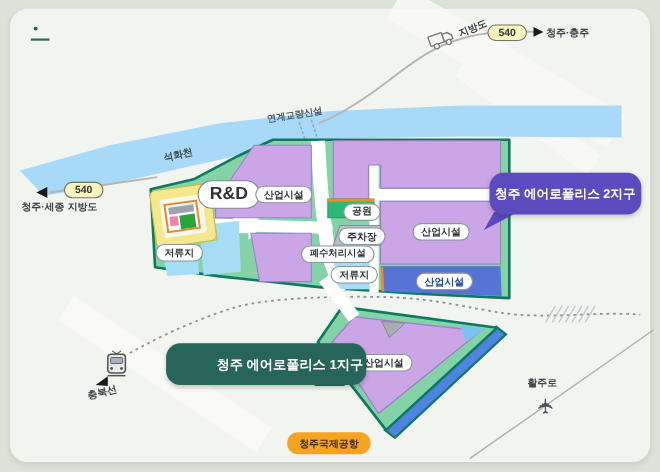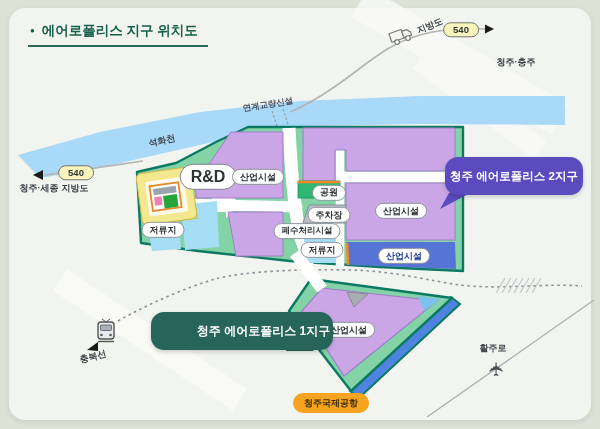--- a/index.html
+++ b/index.html
@@ -21,21 +21,21 @@
   .pill.big{font-size:16px;padding:3px 10px;border-color:#7d848b;}
   .pill.navy{color:#223f93;}
   .badge540{display:inline-flex;align-items:center;justify-content:center;background:#f8f4bb;
         border:1.4px solid #70756a;border-radius:999px;font-size:9.5px;font-weight:700;
         color:#33373b;padding:1.5px 9px;line-height:1.1;}
   .callout{position:absolute;z-index:6;display:flex;align-items:center;justify-content:center;
         color:#fff;font-weight:700;border-radius:13px;box-shadow:0 2px 4px rgba(0,0,0,.18);}
   .c2{left:445px;top:157px;width:138px;height:38px;background:#5b4bbf;font-size:11.5px;}
   .c1{left:151px;top:312px;width:139px;height:38px;background:#27655a;font-size:12px;padding-left:43px;}
   .airport{display:inline-flex;align-items:center;justify-content:center;background:#f6a41f;
-        border-radius:999px;color:#3f2d05;font-size:9px;font-weight:700;padding:3.5px 11px;margin-left:32px;}
+        border-radius:999px;color:#3f2d05;font-size:9px;font-weight:700;padding:3.5px 11px;}
 </style>
 </head>
 <body>
 
 <div class="stage">
   <div class="card"></div>
 
   <svg class="map-svg" width="600" height="429" viewBox="0 0 600 429">
 
     <g stroke="#fafbf8" fill="none" opacity="0.8">
@@ -130,30 +130,29 @@
       <circle cx="4.5" cy="4" r="1.3" fill="#555"></circle>
       <path d="M -8,10.5 L 8,10.5" stroke="#555" stroke-width="1.4"></path>
     </g>
     <polygon points="87,350 98,342 98,351" fill="#1a1a1a"></polygon>
 
     <text x="497" y="375" font-size="19" fill="#4a4f55" text-anchor="middle" transform="rotate(-90 497 369)">✈</text>
   </svg>
 
   <div class="ov title" style="left:28px;top:22px;">
     <span class="dot">●</span>
-    <span>에어로폴리스 지구 위치도</span>
   </div>
 
   <div class="ctr maplbl thin" style="left:162px;top:141px;transform:translate(-50%,-50%) rotate(-12deg);font-weight:700;color:#3f474e;">석화천</div>
 
   <div class="ctr" style="left:268px;top:105px;transform:translate(-50%,-50%) rotate(-9deg);font-size:8.5px;color:#4b5563;font-weight:700;">연계교량신설</div>
 
   <div class="ctr maplbl" style="left:430px;top:26px;transform:translate(-50%,-50%) rotate(-22deg);">지방도</div>
   <div class="ctr badge540" style="left:461px;top:30px;">540</div>
-  <div class="ctr maplbl" style="left:516px;top:30px;margin-top:32px;">청주·충주</div>
+  <div class="ctr maplbl" style="left:516px;top:30px;">청주·충주</div>
 
   <div class="ctr badge540" style="left:76px;top:173px;">540</div>
   <div class="ctr maplbl" style="left:75px;top:188px;">지방도</div>
   <div class="ctr maplbl" style="left:39px;top:188px;">청주·세종</div>
 
   <div class="ctr pill big" style="left:208px;top:177px;">R&amp;D</div>
   <div class="ctr pill" style="left:258px;top:177px;">산업시설</div>
   <div class="ctr pill" style="left:329px;top:193px;font-family:Liberation Mono, monospace;">공원</div>
   <div class="ctr pill" style="left:329px;top:215px;">주차장</div>
   <div class="ctr pill" style="left:307px;top:231px;font-size:8.5px;">폐수처리시설</div>

